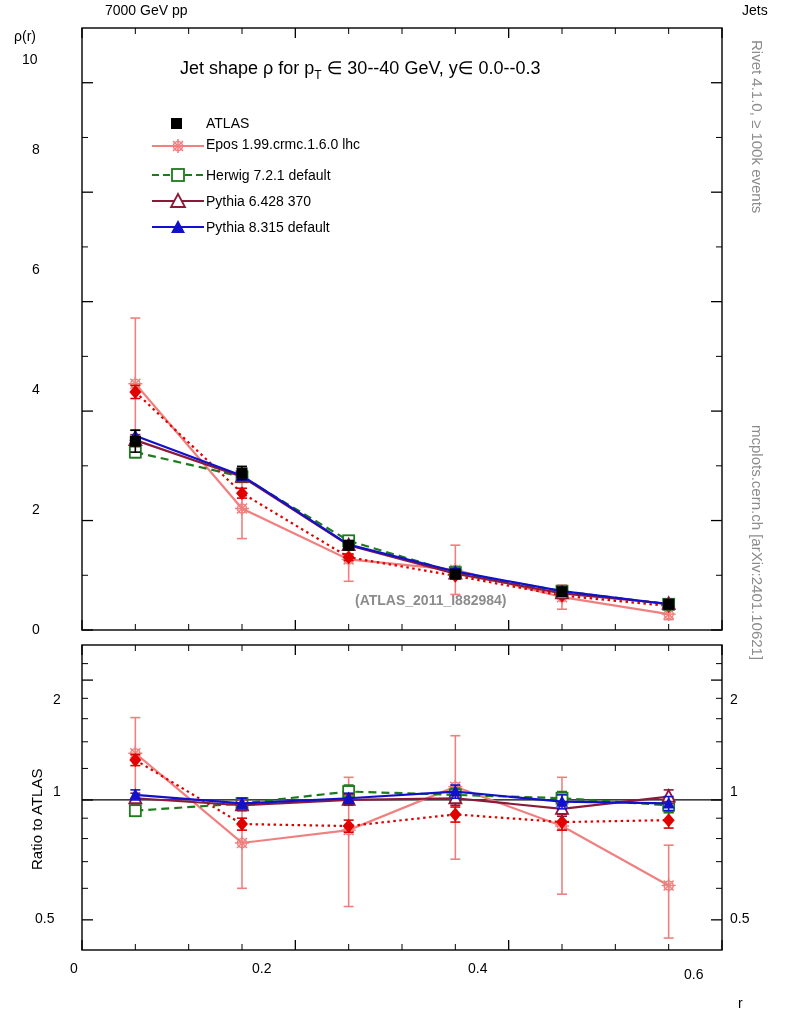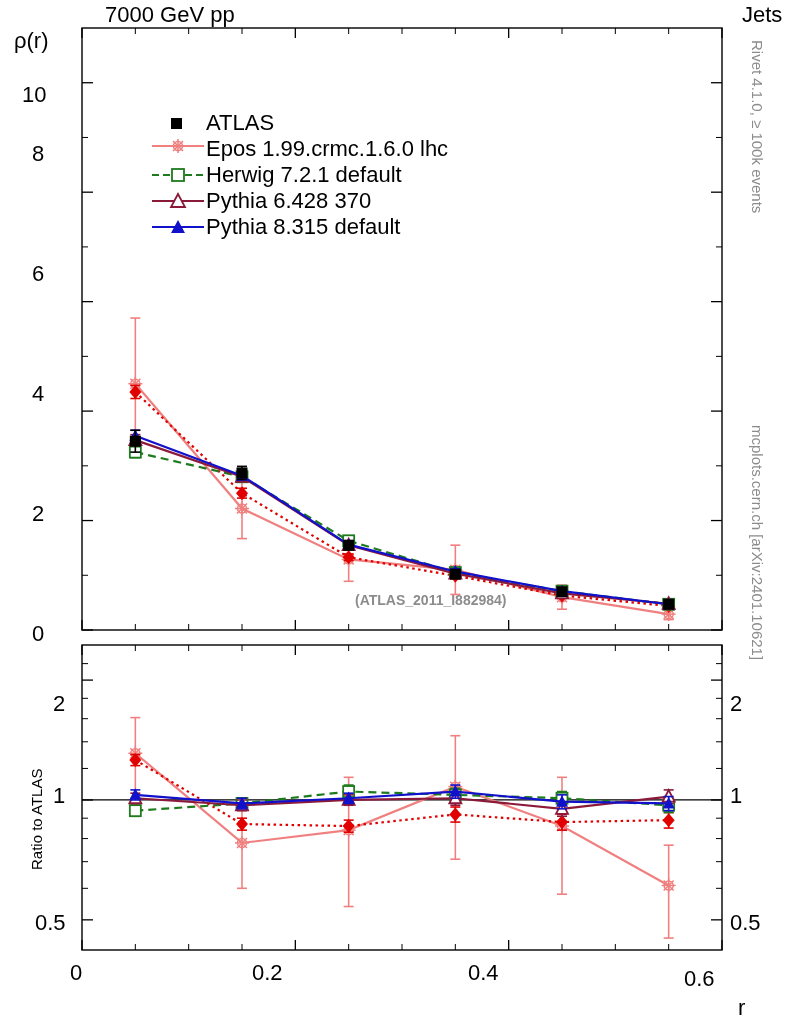--- a/index.html
+++ b/index.html
@@ -1,50 +1,53 @@
 <!DOCTYPE html>
 <html><head>
 <meta charset="utf-8">
 <style>
   html,body{margin:0;padding:0;background:#ffffff;}
   body{width:786px;height:1024px;font-family:"Liberation Sans",sans-serif;color:#000;}
   #root{position:relative;width:786px;height:1024px;overflow:hidden;}
   .abs{position:absolute;}
-  .txt{font-size:22px;color:#000;white-space:nowrap;}
+  .txt{font-size:14px;color:#000;white-space:nowrap;}
   .small{font-size:15px;}
   .vert{transform-origin:0 0;white-space:nowrap;}
   .grey{color:#8c8c8c;}
   svg{display:block;}
 </style>
 </head>
 <body>
 
 <div id="root">
 
   <div class="abs txt" style="left:105px;top:2px;">7000 GeV pp</div>
   <div class="abs txt" style="left:742px;top:2px;text-align:center;">Jets</div>
 
   <div class="abs small grey vert" style="left:766px;top:40px;transform:rotate(90deg);">Rivet 4.1.0, ≥ 100k events</div>
   <div class="abs small grey vert" style="left:766px;top:425px;transform:rotate(90deg);">mcplots.cern.ch [arXiv:2401.10621]</div>
 
   <div class="abs txt" style="left:14px;top:28px;">ρ(r)</div>
 
+  <div class="abs txt" style="left:180px;top:57px;font-size:18px;">
+    <span>Jet shape ρ for p</span><sub style="font-size:12px;">T</sub><span> ∈ 30--40 GeV, y∈ 0.0--0.3</span>
+  </div>
 
   <div class="abs small grey" style="left:355px;top:592px;font-size:14px;font-weight:bold;">(ATLAS_2011_I882984)</div>
 
   <div class="abs txt vert" style="left:28px;top:870px;transform:rotate(-90deg);font-size:15px;">Ratio to ATLAS</div>
 
   <div class="abs txt" style="left:738px;top:995px;">r</div>
 
   <div class="abs txt" style="left:32px;top:621px;">0</div>
   <div class="abs txt" style="left:32px;top:501px;">2</div>
   <div class="abs txt" style="left:32px;top:381px;">4</div>
   <div class="abs txt" style="left:32px;top:261px;">6</div>
   <div class="abs txt" style="left:32px;top:141px;">8</div>
-  <div class="abs txt" style="left:22px;top:51px;margin-top:31px;">10</div>
+  <div class="abs txt" style="left:22px;top:51px;">10</div>
 
   <div class="abs txt" style="left:53px;top:691px;">2</div>
   <div class="abs txt" style="left:53px;top:783px;">1</div>
   <div class="abs txt" style="left:35px;top:910px;">0.5</div>
 
   <div class="abs txt" style="left:730px;top:691px;">2</div>
   <div class="abs txt" style="left:730px;top:783px;">1</div>
   <div class="abs txt" style="left:730px;top:910px;">0.5</div>
 
   <div class="abs txt" style="left:70px;top:960px;">0</div>

